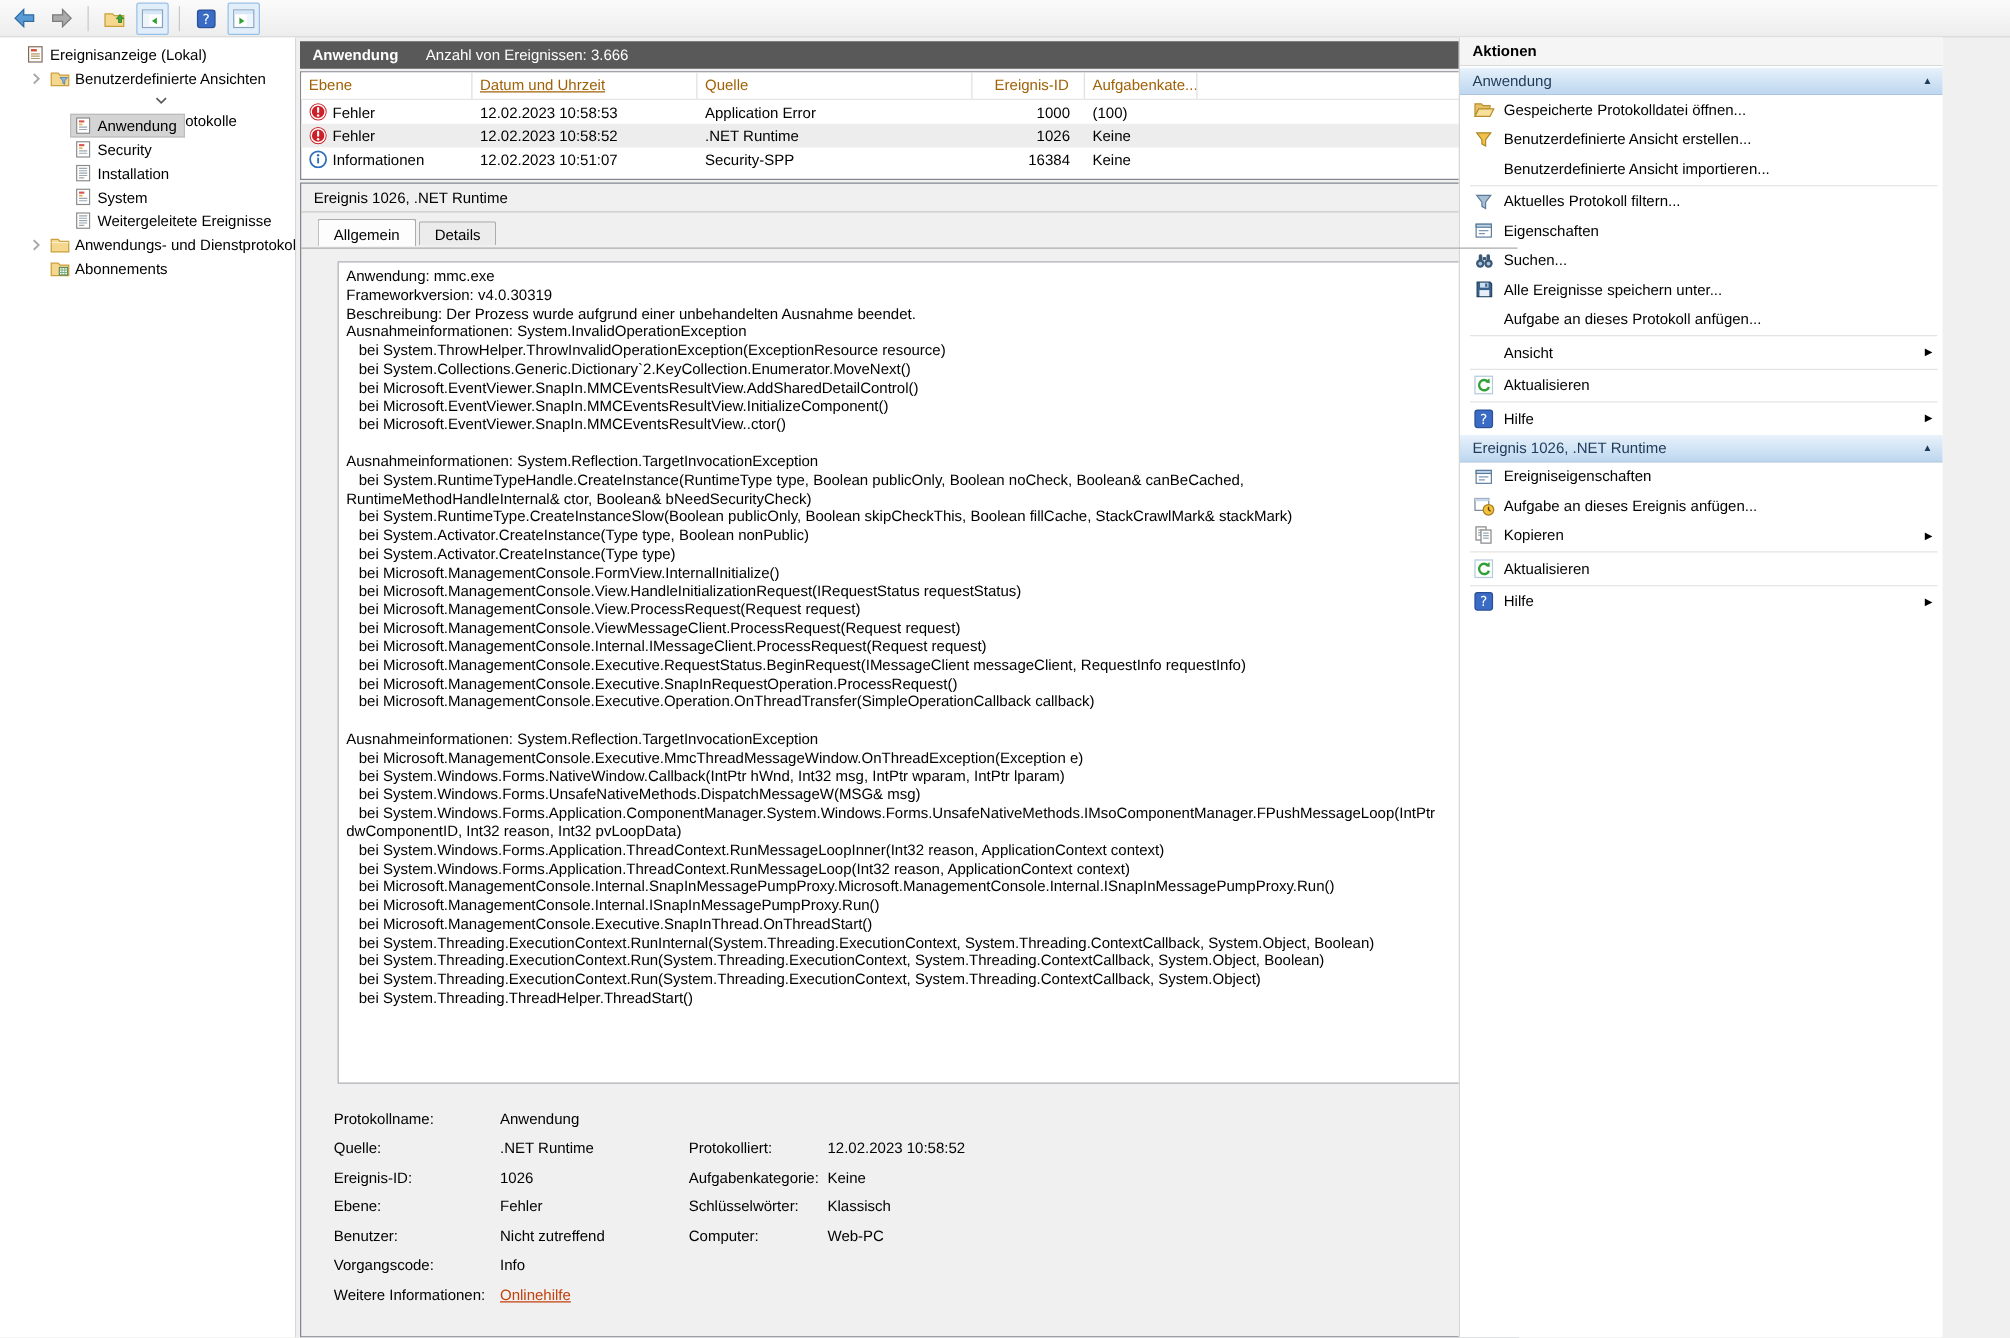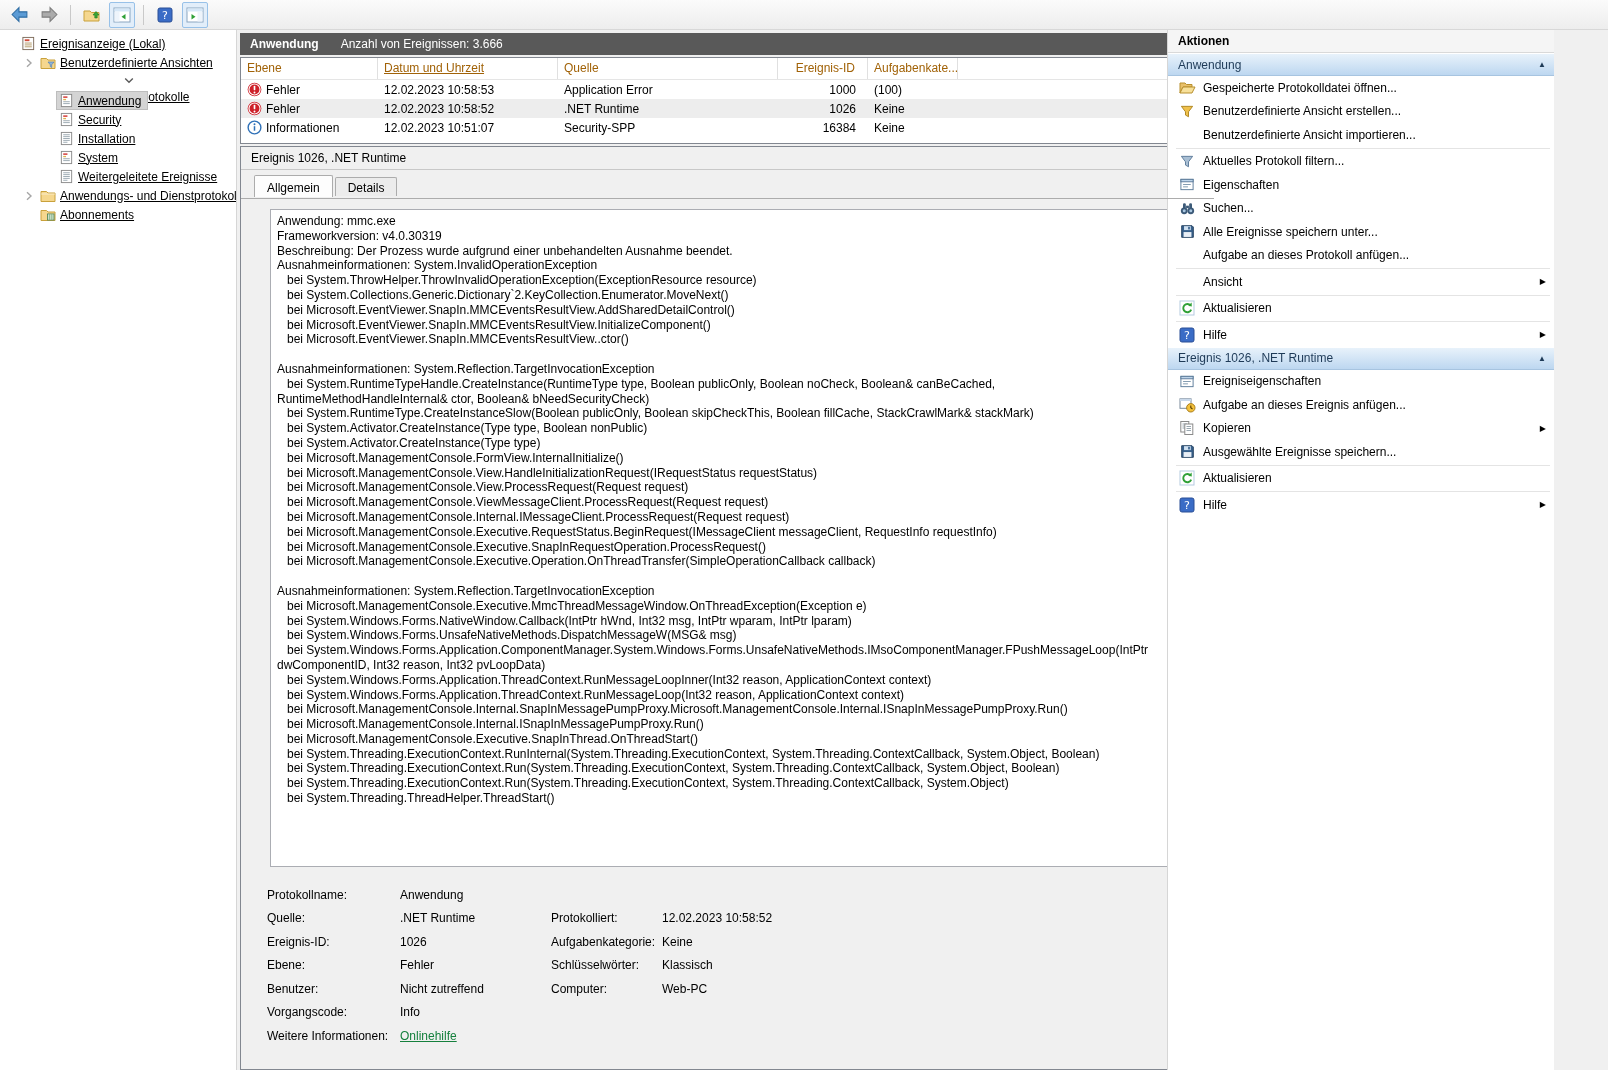--- a/index.html
+++ b/index.html
@@ -13,21 +13,21 @@
   .tb-sep{width:1px;height:20px;background:#c9c9c9;margin:0 4px;}
   .icon{display:inline-flex;align-items:center;justify-content:center;}
   .icon svg{display:block;}
   
   .main{position:absolute;top:30px;left:0;width:1608px;height:1040px;}
   .tree-pane{position:absolute;left:0;top:0;width:237px;height:1040px;background:#fff;border-right:1px solid #d6d6d6;
     padding-top:4px;box-sizing:border-box;overflow:hidden;}
   .center{position:absolute;left:239px;top:0;width:977px;height:1040px;}
   .actions-pane{position:absolute;left:1167px;top:0;width:387px;height:1040px;background:#fff;border-left:1px solid #d6d6d6;box-sizing:border-box;}
   
-  .tree-row{height:19px;display:flex;align-items:center;white-space:nowrap;cursor:default;text-decoration:underline;}
+  .tree-row{height:19px;display:flex;align-items:center;white-space:nowrap;cursor:default;}
   .expander{width:16px;height:16px;flex:0 0 16px;display:flex;align-items:center;justify-content:center;}
   .expander-spacer{width:16px;flex:0 0 16px;}
   .node{display:flex;align-items:center;gap:4px;padding:1px 4px 1px 2px;border:1px solid transparent;}
   .node.selected{background:#d4d4d4;border:1px solid #bdbdbd;}
   .tree-label{padding-right:2px;}
   
   .list-titlebar{position:absolute;left:1px;top:3px;width:975px;height:22px;background:#595959;color:#fff;
     display:flex;align-items:center;box-sizing:border-box;padding-left:10px;}
   .lt-name{font-weight:bold;margin-right:22px;}
   
@@ -54,21 +54,21 @@
   .tab-sep{height:1px;background:#acacac;margin-top:-1px;position:relative;z-index:1;}
   .desc-box{position:absolute;left:29px;top:62px;width:904px;height:658px;background:#fff;border:1px solid #abadb3;
     box-sizing:border-box;padding:4px 6px;overflow:hidden;white-space:pre-wrap;line-height:14.8px;word-break:break-word;}
   
   .fields{position:absolute;left:26px;top:736px;width:930px;}
   .frow{display:flex;height:23.5px;align-items:center;}
   .fl1{width:133px;flex:0 0 133px;}
   .fv1{width:151px;flex:0 0 151px;}
   .fl2{width:111px;flex:0 0 111px;}
   .fv2{flex:1;}
-  a.online{color:#15803d;text-decoration:underline;}
+  a.online{color:#c2410c;text-decoration:underline;}
   
   .actions-title{height:23px;display:flex;align-items:center;font-weight:bold;padding-left:10px;
     background:#f5f5f5;border-bottom:1px solid #d9d9d9;box-sizing:border-box;}
   .section-header{height:23px;display:flex;align-items:center;box-sizing:border-box;padding:0 8px 0 10px;
     background:linear-gradient(#e8f2fb,#bdd7f0);border-top:1px solid #fff;border-bottom:1px solid #a7c4e0;color:#1e3a57;}
   .section-header .sh-label{flex:1;}
   .sh-arrow{font-size:8px;color:#1e3a57;}
   .action-item{height:23.5px;display:flex;align-items:center;padding:0 8px 0 10px;box-sizing:border-box;cursor:default;}
   .action-item .ai-icon{width:18px;flex:0 0 18px;display:flex;justify-content:center;}
   .action-item .ai-label{flex:1;padding-left:7px;}
@@ -615,34 +615,20 @@
                   <rect x="1.8" y="1.5" width="8" height="10.5" fill="#fff" stroke="#8a8a8a"></rect>
                   <path d="M3.5 4 H8 M3.5 6 H8 M3.5 8 H8" stroke="#9aa7b0"></path>
                   <rect x="5.8" y="4" width="8" height="10.5" fill="#fff" stroke="#8a8a8a"></rect>
                   <path d="M7.5 6.5 H12 M7.5 8.5 H12 M7.5 10.5 H12" stroke="#9aa7b0"></path>
                 </svg>
               </span>
             </span>
          <span class="ai-label">Kopieren</span>
          <span class="ai-sub">▶</span>
        </div>
-          <div class="action-item">
-         <span class="ai-icon">
-              <span class="icon">
-                <svg width="15" height="15" viewBox="0 0 16 16">
-                  <path d="M1.8 1.8 H12.8 L14.2 3.2 V14.2 H1.8 Z" fill="#38618c" stroke="#24415f"></path>
-                  <rect x="4.3" y="2.3" width="7.2" height="4.2" fill="#cfe0f0"></rect>
-                  <rect x="8.7" y="3" width="1.8" height="2.8" fill="#38618c"></rect>
-                  <rect x="3.8" y="8.6" width="8.4" height="5.2" fill="#e8eef5"></rect>
-                </svg>
-              </span>
-            </span>
-         <span class="ai-label">Ausgewählte Ereignisse speichern...</span>
-
-       </div>
           <div class="action-sep"></div>
           <div class="action-item">
          <span class="ai-icon">
               <span class="icon">
                 <svg width="16" height="16" viewBox="0 0 16 16">
                   <rect x="1" y="1" width="14" height="14" fill="#fff" stroke="#b5cbe0"></rect>
                   <path d="M11.6 5.6 A4.1 4.1 0 1 0 12.2 9.6" fill="none" stroke="#2fa036" stroke-width="1.9"></path>
                   <path d="M12.6 2.6 L12.8 6.6 L9.2 5.8 Z" fill="#2fa036"></path>
                 </svg>
               </span>

